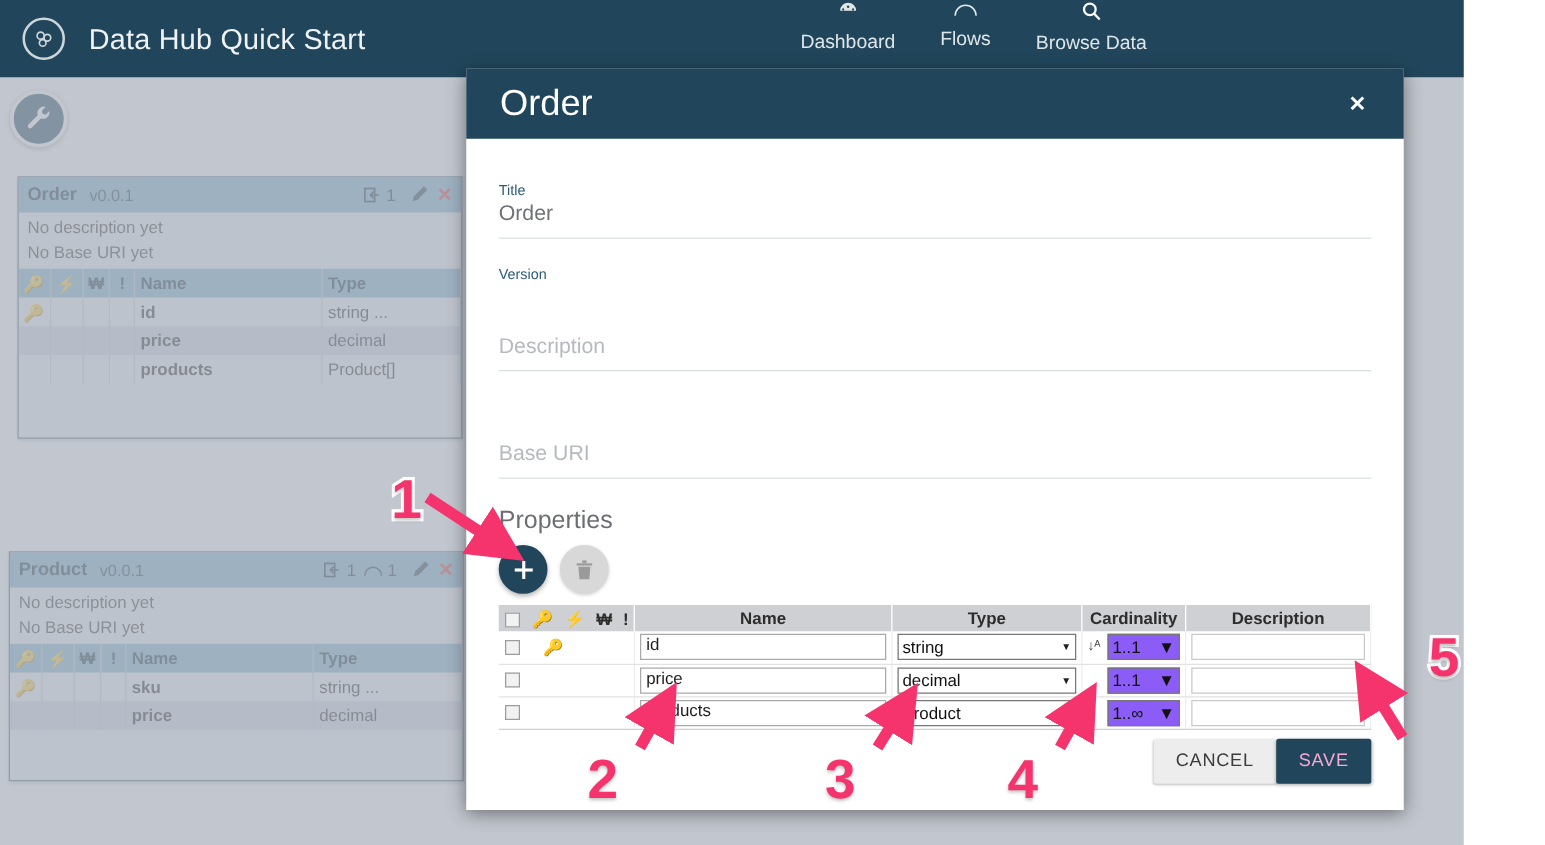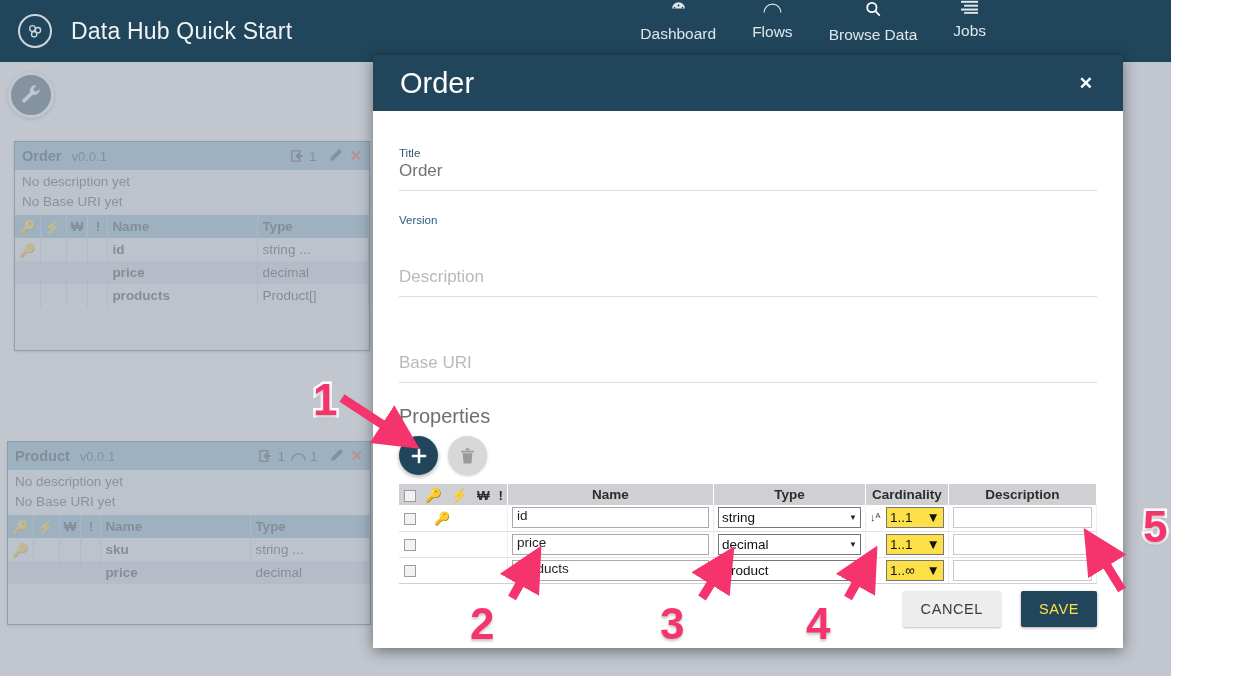--- a/index.html
+++ b/index.html
@@ -166,36 +166,36 @@
   }
   .selbox {
     width: 100%; height: 21px; border: 1px solid #767676; background: #ffffff;
     font-size: 13.5px; color: #111; padding: 0 3px; display: flex;
     align-items: center; justify-content: space-between;
   }
   .selbox .caret { font-size: 8px; color: #222; margin-left: 4px; }
   .cardwrap { display: flex; align-items: center; gap: 3px; }
   .sorticon { font-size: 11px; color: #444; width: 13px; flex: 0 0 auto; line-height:1; }
   .sortspacer { width: 13px; flex: 0 0 auto; }
-  .selcard { width: 58px; height: 21px; border: 1px solid #767676; background: #fde047;
+  .selcard { width: 58px; height: 21px; border: 1px solid #767676; background: #8b5cf6;
     font-size: 13.5px; color: #111; padding: 0 3px; display: flex;
     align-items: center; justify-content: space-between; }
   .descinput { width: 100%; height: 21px; border: 1px solid #c9c9c9; background: #ffffff; }
 
   .modal-foot {
     flex: 0 0 auto; height: 64px; display: flex; align-items: center;
-    justify-content: flex-end; gap: 20px; padding: 0 26px 14px 0;
+    justify-content: flex-end; gap: 0; padding: 0 26px 14px 0;
   }
   .btn {
     font-size: 14.5px; letter-spacing: .6px; padding: 0 18px; height: 36px;
     display: flex; align-items: center; justify-content: center;
     border-radius: 2px;
   }
   .btn-cancel { background: #ededed; color: #3b3b3b; box-shadow: 0 1px 2px rgba(0,0,0,.25); }
-  .btn-save { background: #21465b; color: #fde047; box-shadow: 0 1px 3px rgba(0,0,0,.35); }
+  .btn-save { background: #21465b; color: #f9a8d4; box-shadow: 0 1px 3px rgba(0,0,0,.35); }
 
   
   .anno-layer { position: absolute; left: 0; top: 0; width: 1236px; height: 676px; z-index: 40; pointer-events: none; }
   .anno-num {
     position: absolute; font-size: 44px; font-weight: bold; color: #f5336d;
     font-family: "Liberation Sans", sans-serif; line-height: 1;
     -webkit-text-stroke: 5px #ffffff; paint-order: stroke fill;
     text-shadow: 0 2px 3px rgba(0,0,0,.25);
   }
 </style>
@@ -237,31 +237,20 @@
       <div class="navitem">
         <span class="ico">
           <svg width="18" height="18" viewBox="0 0 24 24" fill="none" stroke="#ffffff" stroke-width="2.4">
             <circle cx="10.5" cy="10" r="6.2"></circle>
               <path d="M15.3 14.8 L21 20.8"></path>
           </svg>
         </span>
         <span>Browse Data</span>
       </div>
 
-      <div class="navitem">
-        <span class="ico">
-          <svg width="17" height="14" viewBox="0 0 22 18" fill="#dfe6ea">
-            <rect x="0" y="1" width="22" height="2.6"></rect>
-              <rect x="4" y="6" width="18" height="2.6"></rect>
-            <rect x="0" y="11" width="22" height="2.6"></rect>
-              <rect x="4" y="15.4" width="18" height="2.4"></rect>
-          </svg>
-        </span>
-        <span>Jobs</span>
-      </div>
 
       <div class="navitem clipped">
         
       </div>
     </div>
   </div>
 
   <div class="page-body">
     <div class="tool-fab">
       <svg width="23" height="23" viewBox="0 0 24 24" fill="#ffffff">

